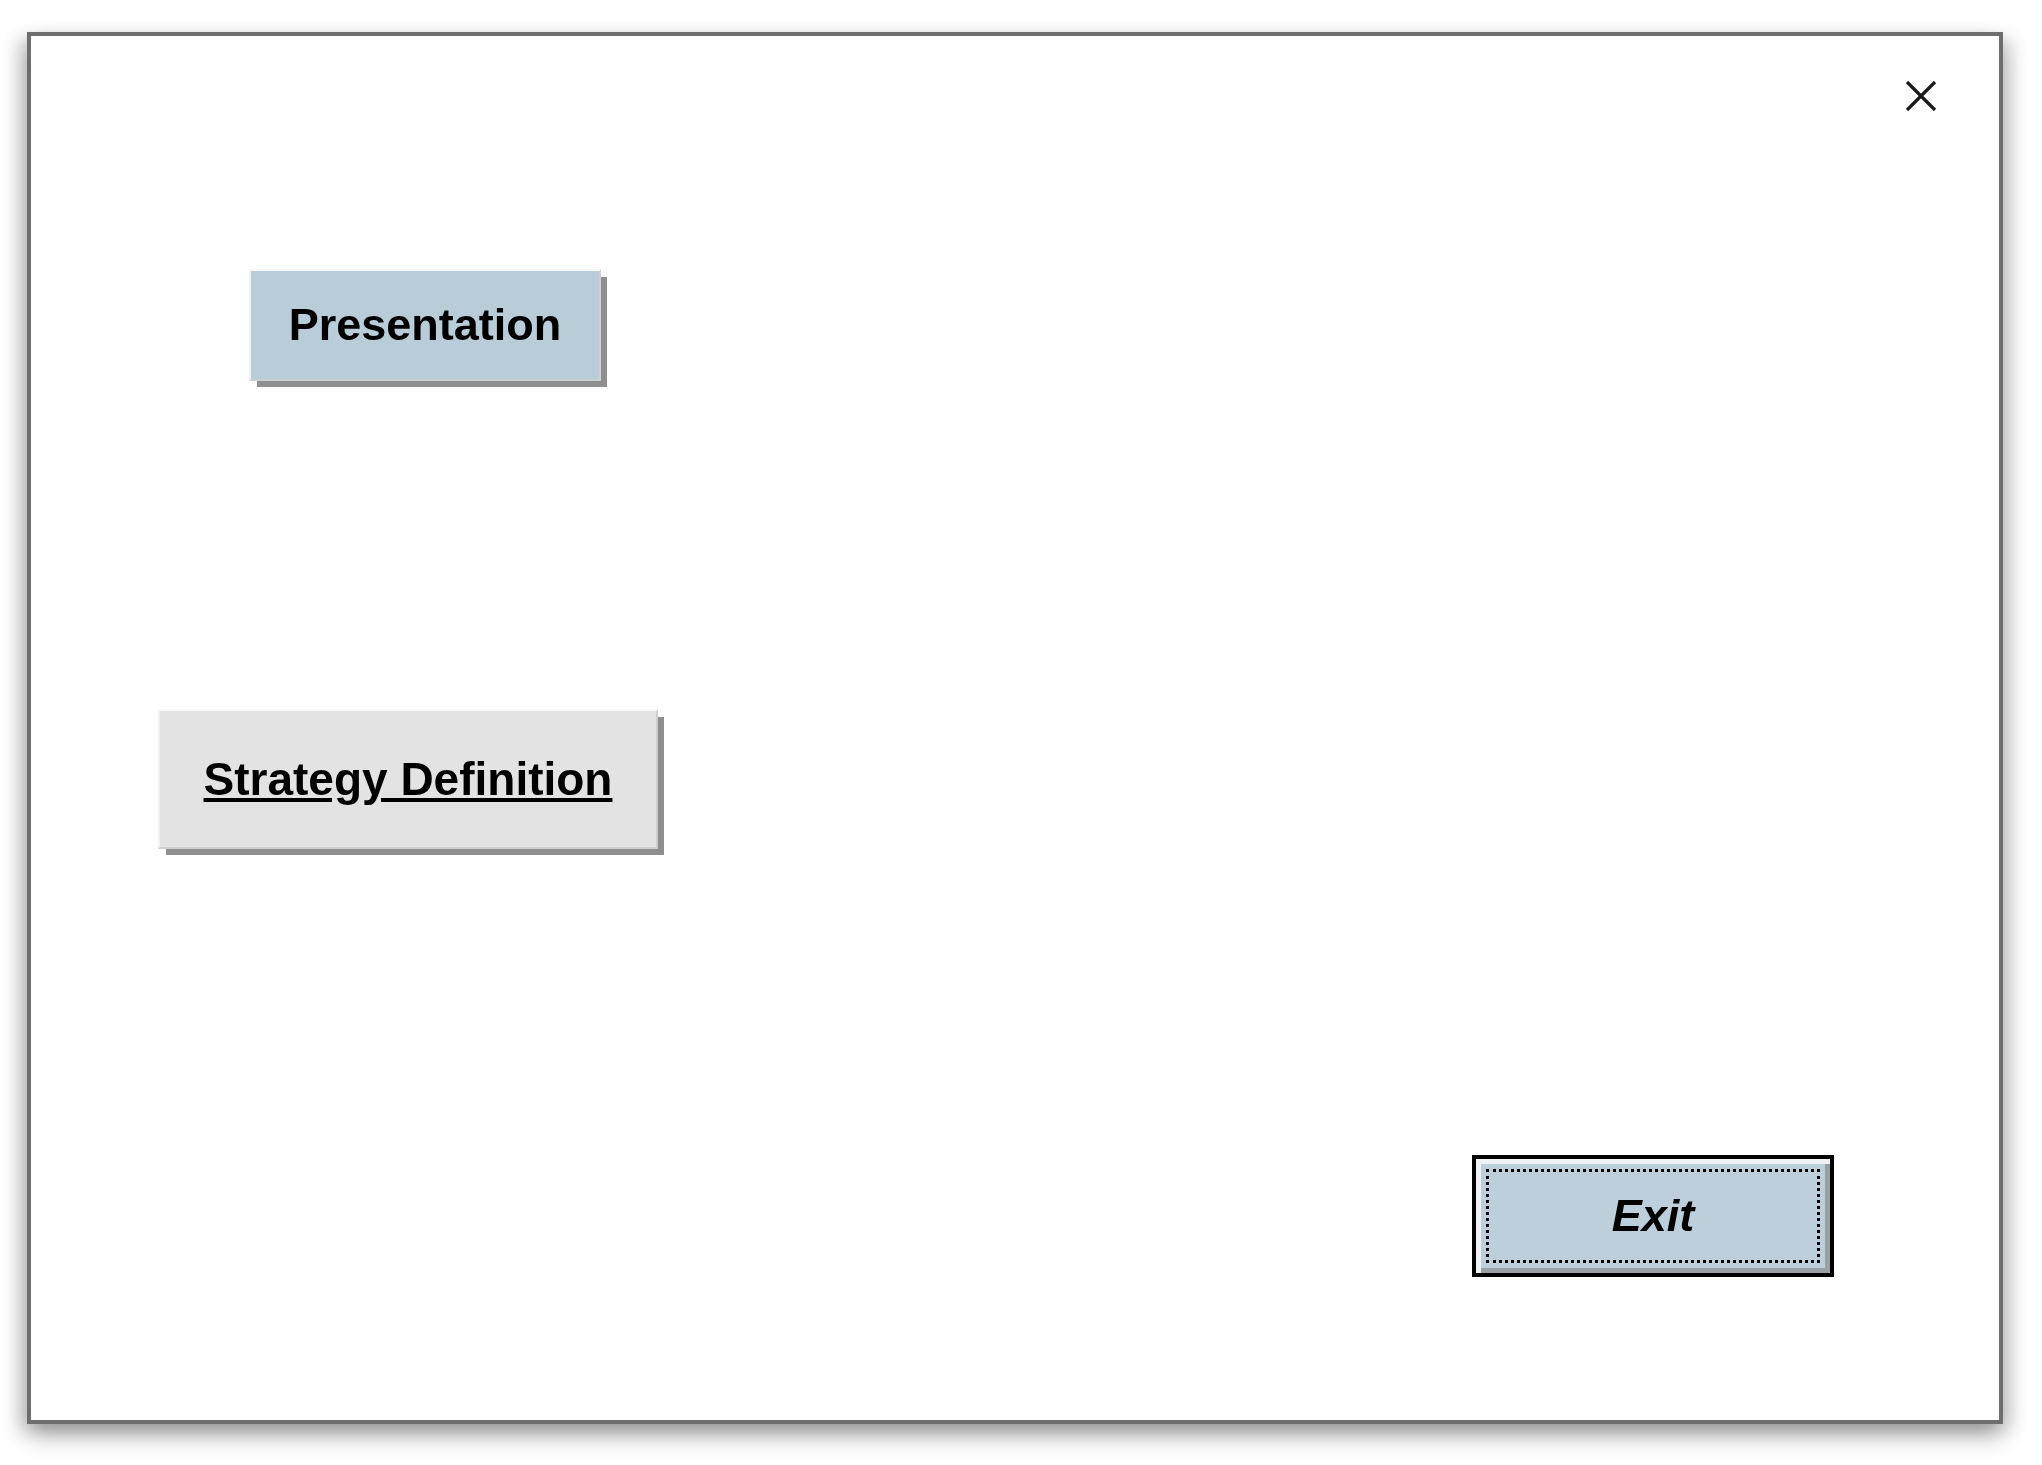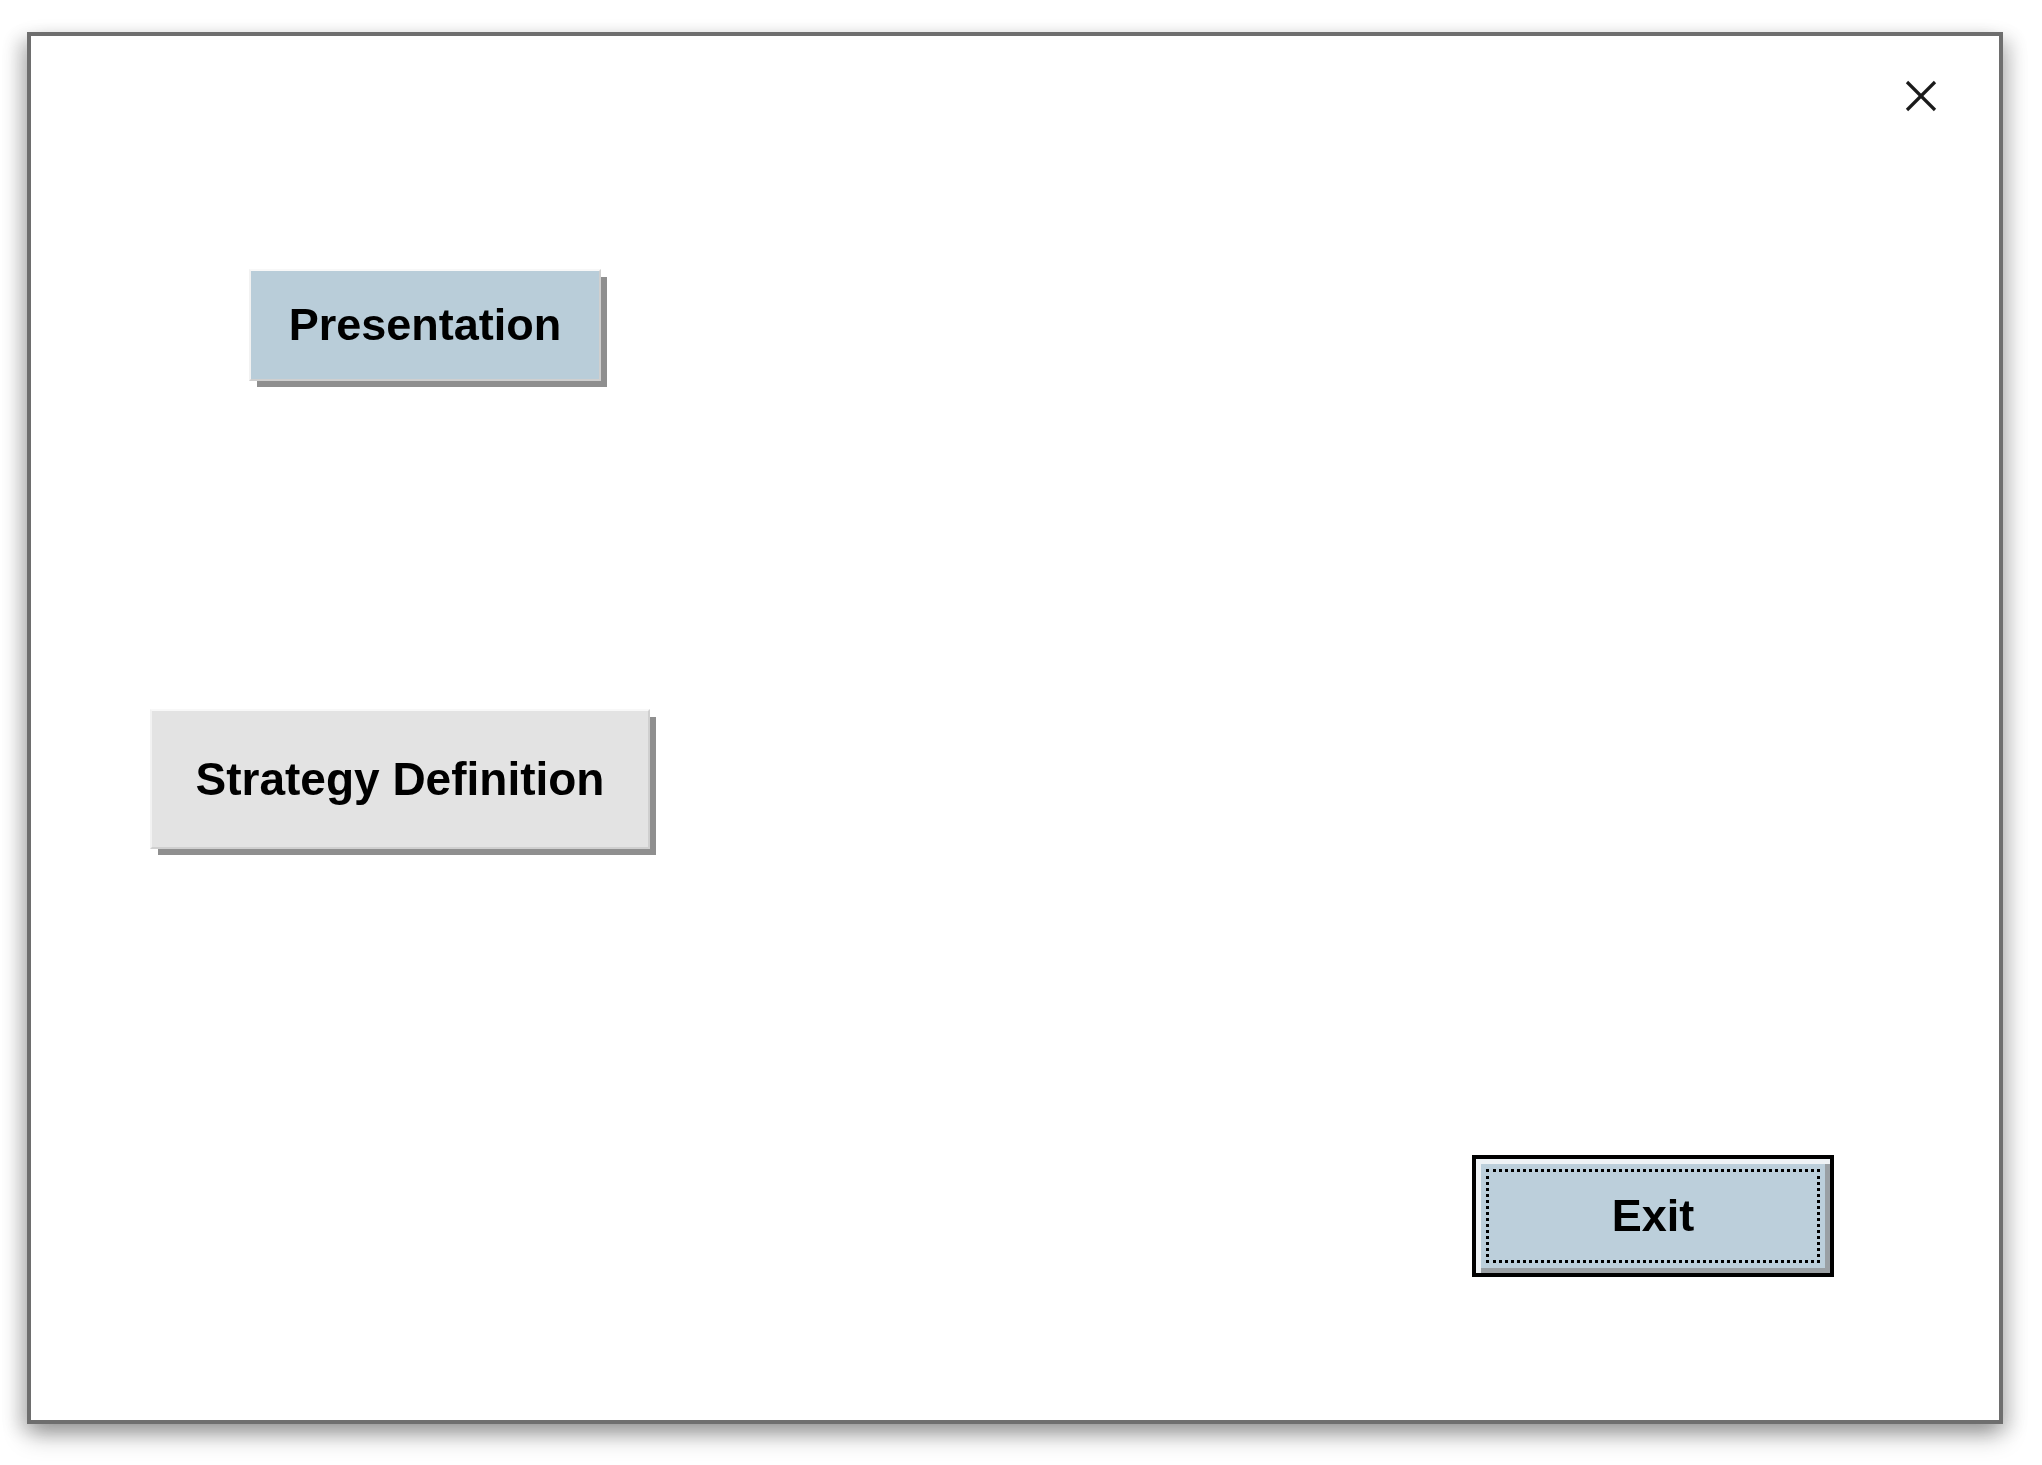--- a/index.html
+++ b/index.html
@@ -76,24 +76,25 @@
     padding: 0;
   }
   .btn-presentation {
     left: 218px;
     top: 233px;
     width: 352px;
     height: 112px;
     font-size: 45px;
   }
   .btn-strategy {
-    left: 119px;
+    left: 127px;
     top: 673px;
     width: 500px;
     height: 140px;
+    text-decoration: underline;
   }
   .btn-parametrization {
     left: 755px;
     top: 673px;
     width: 476px;
     height: 140px;
   }
   .btn-start {
     left: 1357px;
     top: 673px;
@@ -127,21 +128,21 @@
     box-shadow:
       inset 5px 5px 0 0 #eef2f5,
       inset -5px -5px 0 0 #9aa0a4;
   }
   .btn-exit-focus {
     position: absolute;
     inset: 10px;
     border: 3px dotted #000000;
     pointer-events: none;
   }
-  .btn-exit-label { position: relative; }
+  .btn-exit-label { position: relative; font-style: italic; }
 </style>
 </head>
 <body>
 
 <div class="canvas">
   <div class="dialog">
 
 
     <button class="close-btn">
       <svg width="44" height="44" viewBox="0 0 44 44">

